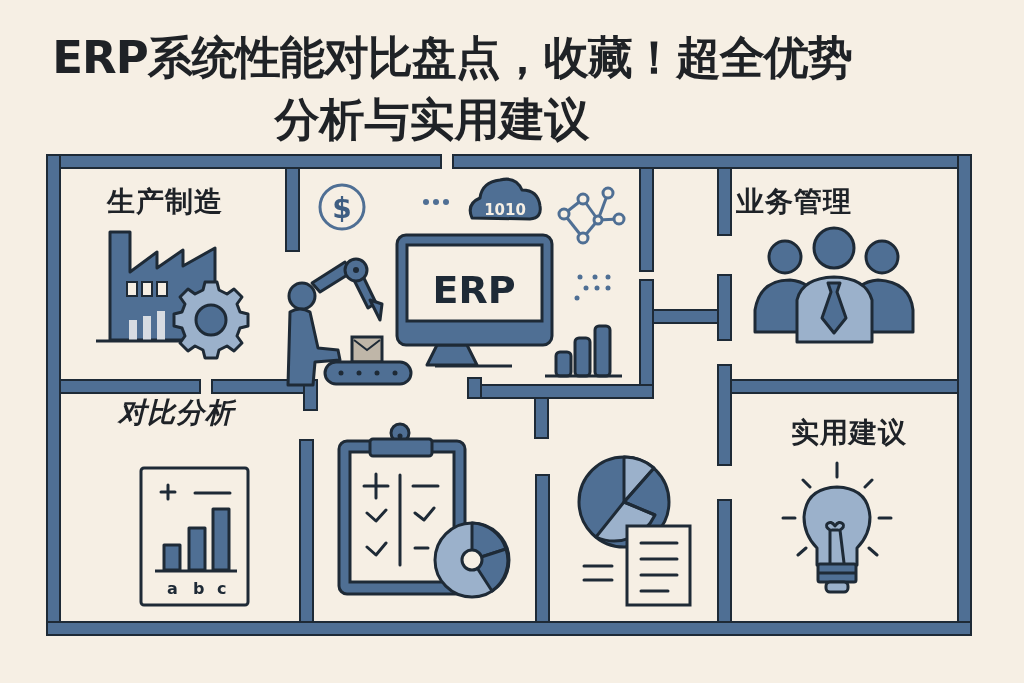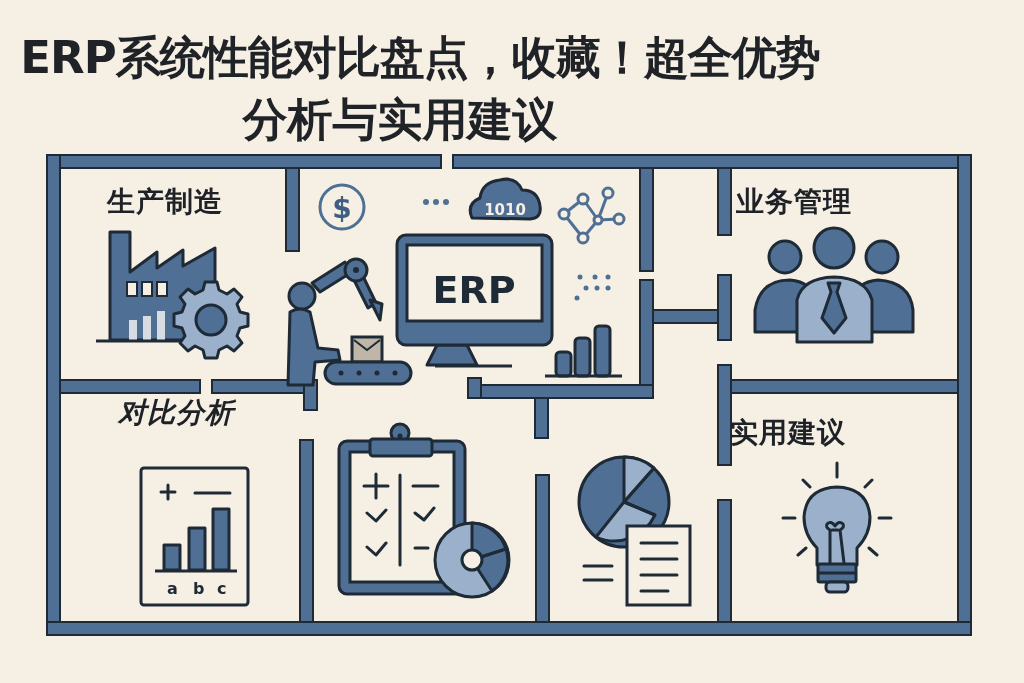--- a/index.html
+++ b/index.html
@@ -1,17 +1,17 @@
 <!DOCTYPE html>
 <html><head>
 <meta charset="utf-8">
 <style>
   html,body{margin:0;padding:0;}
   body{width:1024px;height:683px;background:#f6efe4;position:relative;overflow:hidden;font-family:"DejaVu Sans","Liberation Sans",sans-serif;}
-  .title{position:absolute;left:0;width:840px;text-align:center;color:#1f2226;font-weight:bold;}
+  .title{position:absolute;left:0;width:840px;text-align:center;color:#1f2226;font-weight:bold;padding-left:32px;}
   .t1{top:28px;font-size:45px;letter-spacing:-1px;}
   .t2{top:90px;font-size:45px;left:-20px;}
   .label{position:absolute;color:#1e2227;font-weight:bold;font-size:28px;letter-spacing:1px;}
   svg.scene{position:absolute;left:0;top:0;}
 </style>
 </head>
 <body>
 
 <div class="title t1">ERP系统性能对比盘点，收藏！超全优势</div>
 <div class="title t2">分析与实用建议</div>
@@ -202,13 +202,13 @@
     <path class="n" d="M830 563 L830 530 Q825 527 827 524 Q831 520 835 526 Q839 520 843 524 Q845 527 840 530 L844 563 M832 530 L838 530"></path>
     <rect class="o" x="818" y="564" width="38" height="18" rx="2"></rect>
     <line x1="818" y1="573" x2="856" y2="573" stroke="#1e2a36" stroke-width="3"></line>
     <rect class="l" x="826" y="582" width="22" height="10" rx="4"></rect>
   </g>
 </svg>
 
 <div class="label" style="left:107px;top:183px;">生产制造</div>
 <div class="label" style="left:736px;top:183px;">业务管理</div>
 <div class="label" style="left:118px;top:394px;font-style:italic;">对比分析</div>
-<div class="label" style="left:730px;top:414px;">实用建议</div>
+<div class="label" style="left:791px;top:414px;">实用建议</div>
 
 </body></html>

